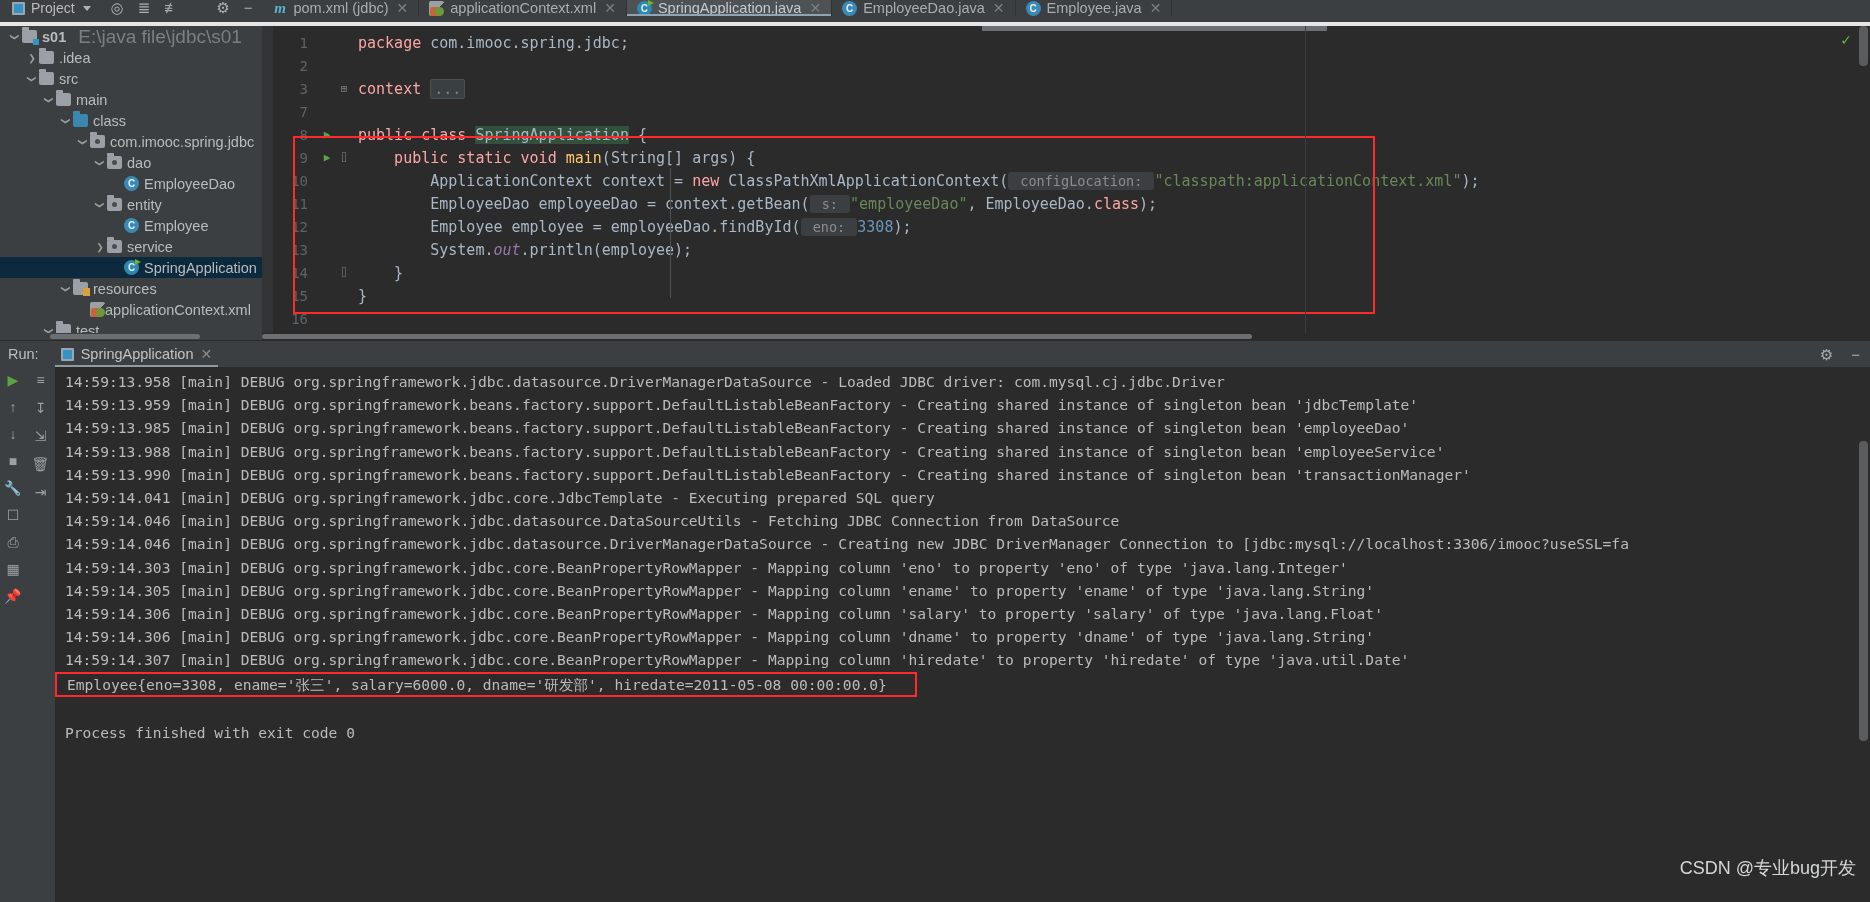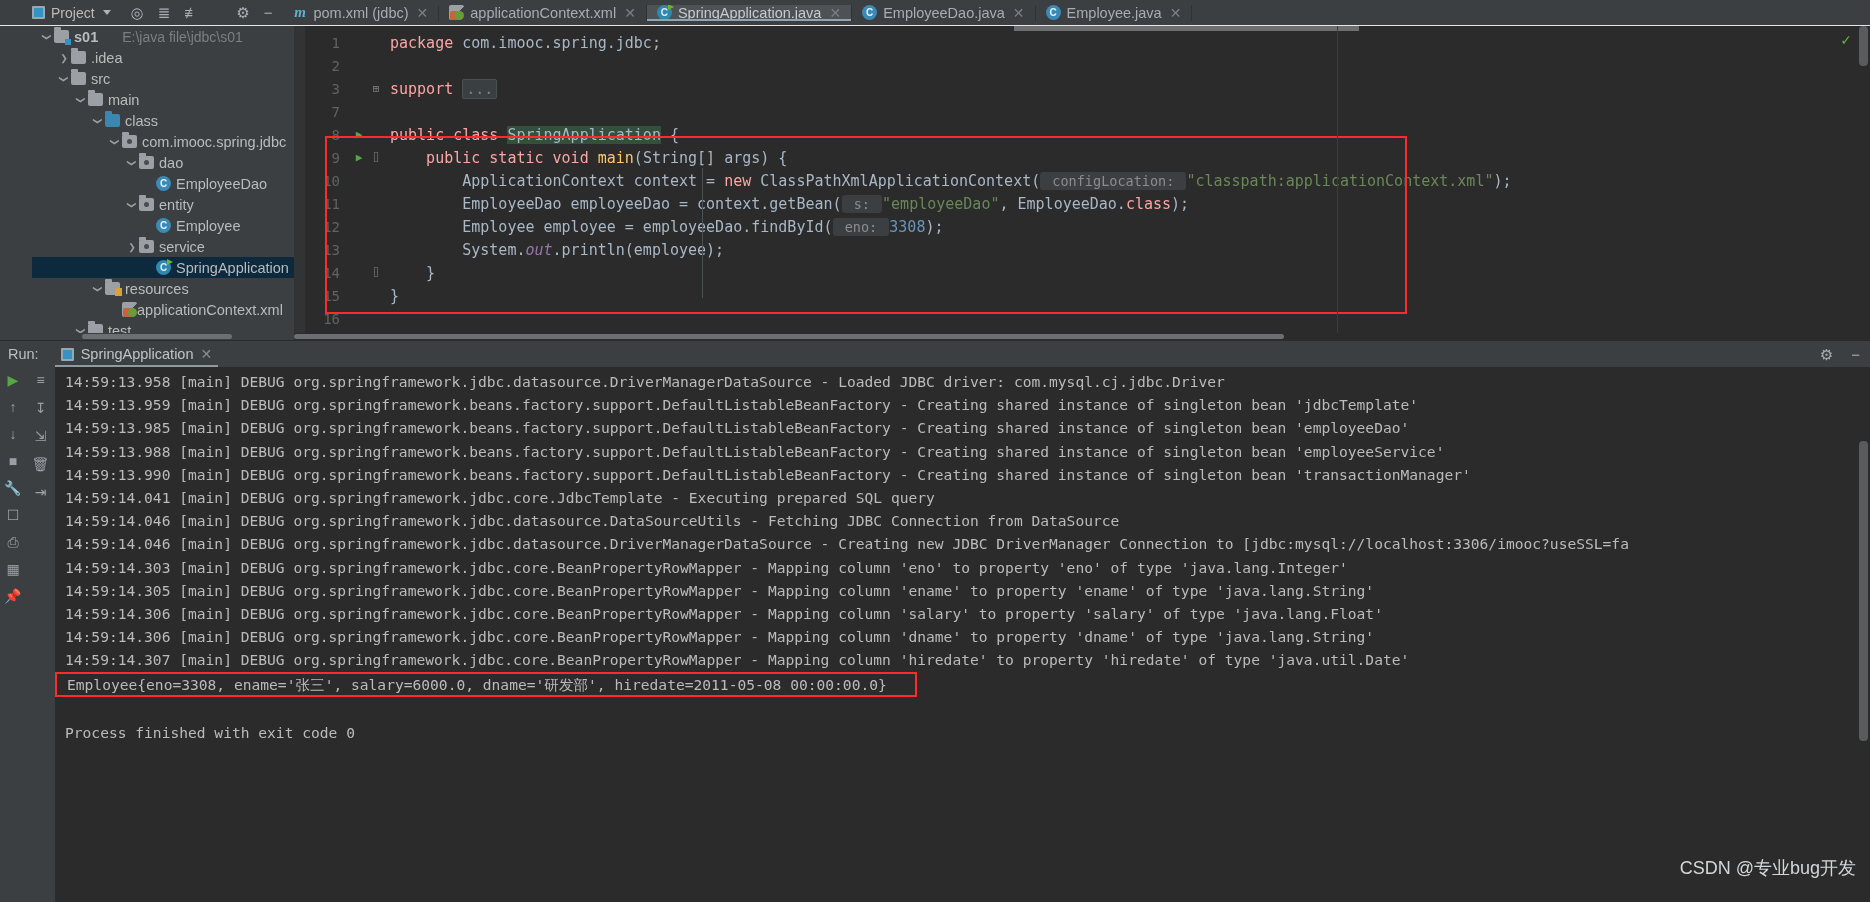--- a/index.html
+++ b/index.html
@@ -6,22 +6,22 @@
   html, body {
     width: 1870px; height: 902px;
     background: #3c3f41;
     font-family: "Liberation Sans", sans-serif;
     overflow: hidden;
   }
   .ide { position: relative; width: 1870px; height: 902px; display: flex; flex-direction: column; }
 
   
   .topbar {
-    height: 26px; background: #3c3f41; display: flex; align-items: center;
-    border-bottom: 1px solid #e5e5e5; flex: 0 0 26px; padding-left: 20px;
+    height: 26px; background: #3c3f41; display: flex; align-items: flex-start;
+    border-bottom: 4px solid #e5e5e5; flex: 0 0 26px;
   }
   .proj-btn {
     display: flex; align-items: center; gap: 6px; padding: 0 10px 0 12px;
     color: #bbbbbb; font-size: 14px; white-space: nowrap;
   }
   .sq-icon { width: 13px; height: 13px; border: 2px solid #9aa7b0; background: #3592c4; border-radius: 1px; }
   .caret-dn { width: 0; height: 0; border-left: 4px solid transparent; border-right: 4px solid transparent; border-top: 5px solid #aeb3b8; margin-left: 2px;}
   .tb-tools { display: flex; align-items: center; gap: 14px; padding: 0 10px; }
   .tb-ico { color: #a9b0b5; font-size: 15px; line-height: 1; display: block; }
   .tb-sep { width: 1px; background: #55595b; margin: 5px 4px; }
@@ -38,36 +38,36 @@
   .ic { width: 15px; height: 15px; flex: 0 0 15px; position: relative; display:inline-block;}
   .ic-m { color:#59b4d1; font-style: italic; font-weight: bold; font-family:"Liberation Serif", serif; font-size:15px; line-height:15px; text-align:center;}
   .ic-xml { background: linear-gradient(135deg,#9aa0a6 0 55%, transparent 55%); border-radius:2px; }
   .ic-xml:before{content:"";position:absolute;left:1px;bottom:0;width:11px;height:9px;background:#c9643a;border-radius:2px;}
   .ic-xml:after{content:"";position:absolute;left:6px;bottom:0px;width:9px;height:9px;background:#6a9a3a;border-radius:50%;}
   .ic-c { background:#3b8ab5; border-radius:50%; color:#e3f1f8; font-size:10px; line-height:15px; text-align:center; font-weight:bold;}
   .ic-c2 { background:#2f88b0; border-radius:50%; color:#ddeef7; font-size:10px; line-height:15px; text-align:center; font-weight:bold;}
   .ic-c2:after{content:""; position:absolute; right:-2px; top:-1px; width:0;height:0;border-left:6px solid #6fb327;border-top:3px solid transparent;border-bottom:3px solid transparent;}
 
   
-  .middle { display: flex; flex: 1 1 auto; min-height: 0; padding-left: 32px; }
+  .middle { display: flex; flex: 1 1 auto; min-height: 0; }
 
   
   .sidebar { width: 262px; flex: 0 0 262px; background: #3c3f41; position: relative; overflow: hidden; }
   .trow { height: 21px; display: flex; align-items: center; color: #b9bcbd; font-size: 14.5px; white-space: nowrap; position: relative;}
   .trow.sel { background: #0d293e; }
   .arrow { width: 14px; flex: 0 0 14px; color: #9a9fa3; font-size: 10px; text-align:center; }
   .arrow.r:before { content: "\276F"; font-size: 9px; }
   .arrow.d:before { content: "\276F"; font-size: 9px; display:inline-block; transform: rotate(90deg); }
   .fold { width: 15px; height: 13px; flex:0 0 15px; background:#9aa0a5; border-radius: 1px 2px 2px 2px; position: relative; margin-right: 5px;}
   .fold:before{content:"";position:absolute;top:-3px;left:0;width:7px;height:3px;background:#9aa0a5;border-radius:1px 1px 0 0;}
   .fold.blue{background:#3c87b0;} .fold.blue:before{background:#3c87b0;}
   .fold.mod:after{content:"";position:absolute;right:-2px;bottom:-2px;width:6px;height:6px;background:#3592c4;}
   .fold.res:after{content:"";position:absolute;right:-2px;bottom:-1px;width:7px;height:8px;background:#d8a13a;}
   .fold.pkg:after{content:"";position:absolute;left:5px;top:4px;width:5px;height:5px;background:#4a4d4f;border-radius:50%;}
-  .path { color: #7b7f82; font-size: 14px; margin-left: 24px; }
+  .path { color: #7b7f82; font-size: 19px; margin-left: 12px; }
   .nm-b { font-weight: bold; }
   .sb-scroll { position:absolute; left:0; right:0; bottom:0; height:7px; background:#3c3f41; }
   .sb-scroll i { position:absolute; left:50px; top:1px; width:150px; height:5px; background:#6b6f71; border-radius:3px; display:block;}
 
   
   .editor { flex: 1 1 auto; background: #2b2b2b; position: relative; overflow: hidden; }
   .ed-scroll-top { position:absolute; top:0; left:0; right:0; height:5px; background:#2b2b2b; }
   .ed-scroll-top i { position:absolute; left:720px; width:345px; top:0; height:5px; background:#6b6f71; display:block;}
   .gutter-band { position: absolute; top:0; bottom:0; left:0; width: 11px; background:#313335; }
   .codearea { position: relative; padding-top: 5px; font-family: "DejaVu Sans Mono", monospace; font-size: 15px; }
@@ -262,21 +262,21 @@
     </div>
 
     <div class="editor">
       <div class="ed-scroll-top">
           <i></i>
         </div>
       <div class="gutter-band"></div>
       <div class="codearea" id="code-host">
           <div class="cline"><span class="lnum">1</span><span class="runmk"></span><span class="fmk"></span><span class="codetext"><span class="kw">package </span><span class="cls-n">com.imooc.spring.jdbc;</span></span></div>
           <div class="cline"><span class="lnum">2</span><span class="runmk"></span><span class="fmk"></span><span class="codetext"></span></div>
-          <div class="cline"><span class="lnum">3</span><span class="runmk"></span><span class="fmk">⊞</span><span class="codetext"><span class="kw">support </span><span class="fld">...</span></span></div>
+          <div class="cline"><span class="lnum">3</span><span class="runmk"></span><span class="fmk">⊞</span><span class="codetext"><span class="kw">context </span><span class="fld">...</span></span></div>
           <div class="cline"><span class="lnum">7</span><span class="runmk"></span><span class="fmk"></span><span class="codetext"></span></div>
           <div class="cline"><span class="lnum">8</span><span class="runmk">▶</span><span class="fmk"></span><span class="codetext"><span class="kw">public </span><span class="kw">class </span><span class="hl">SpringApplication</span><span class="cls-n"> {</span></span></div>
           <div class="cline"><span class="lnum">9</span><span class="runmk">▶</span><span class="fmk">⌷</span><span class="codetext"><span class="kw">    public </span><span class="kw">static </span><span class="kw">void </span><span class="mth">main</span><span class="brk">(</span><span class="cls-n">String[] args</span><span class="brk">) {</span></span></div>
           <div class="cline"><span class="lnum">10</span><span class="runmk"></span><span class="fmk"></span><span class="codetext"><span class="cls-n">        ApplicationContext context = </span><span class="kw">new </span><span class="cls-n">ClassPathXmlApplicationContext</span><span class="brk">(</span><span class="hint"> configLocation: </span><span class="str">"classpath:applicationContext.xml"</span><span class="brk">);</span></span></div>
           <div class="cline"><span class="lnum">11</span><span class="runmk"></span><span class="fmk"></span><span class="codetext"><span class="cls-n">        EmployeeDao employeeDao = context.getBean</span><span class="brk">(</span><span class="hint"> s: </span><span class="str">"employeeDao"</span><span class="cls-n">, EmployeeDao.</span><span class="kw">class</span><span class="brk">);</span></span></div>
           <div class="cline"><span class="lnum">12</span><span class="runmk"></span><span class="fmk"></span><span class="codetext"><span class="cls-n">        Employee employee = employeeDao.findById</span><span class="brk">(</span><span class="hint"> eno: </span><span class="num">3308</span><span class="brk">);</span></span></div>
           <div class="cline"><span class="lnum">13</span><span class="runmk"></span><span class="fmk"></span><span class="codetext"><span class="cls-n">        System.</span><span class="ital">out</span><span class="cls-n">.println</span><span class="brk">(</span><span class="cls-n">employee</span><span class="brk">);</span></span></div>
           <div class="cline"><span class="lnum">14</span><span class="runmk"></span><span class="fmk">⌷</span><span class="codetext"><span class="brk">    }</span></span></div>
           <div class="cline"><span class="lnum">15</span><span class="runmk"></span><span class="fmk"></span><span class="codetext"><span class="brk">}</span></span></div>
           <div class="cline"><span class="lnum">16</span><span class="runmk"></span><span class="fmk"></span><span class="codetext"></span></div>

